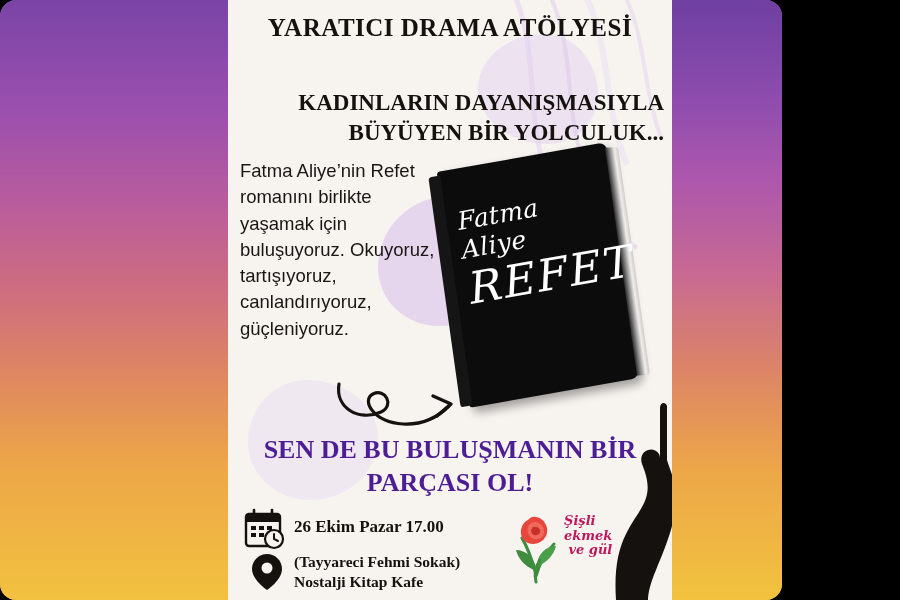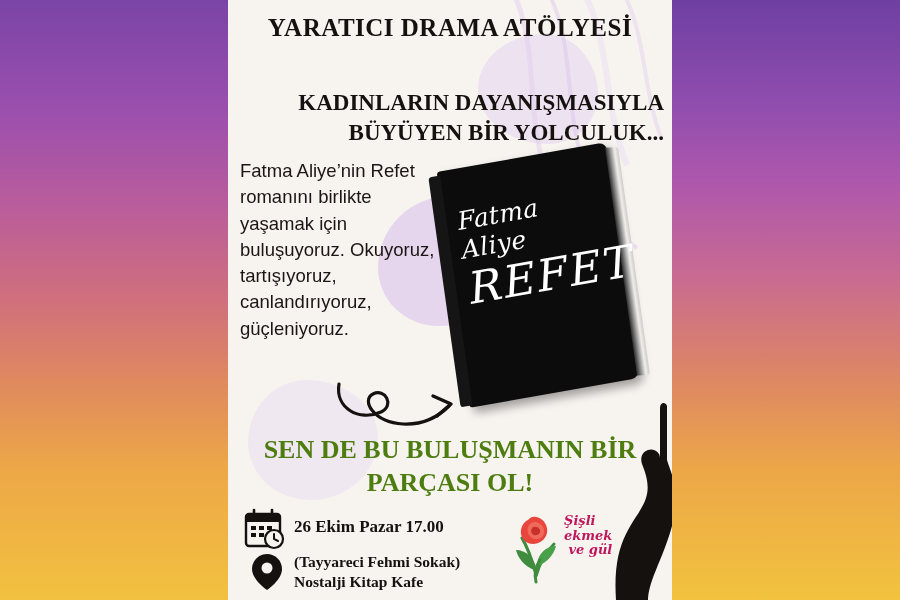--- a/index.html
+++ b/index.html
@@ -9,23 +9,24 @@
   }
   body {
     width: 900px;
     height: 600px;
     overflow: hidden;
     font-family: "Liberation Sans", sans-serif;
   }
 
   .stage {
     position: relative;
-    width: 900px;
+    width: 782px;
     height: 600px;
     overflow: hidden;
+    border-radius: 16px;
   }
 
   
   .bg {
     position: absolute;
     inset: 0;
     background:
       linear-gradient(155deg,
         #6b3fa0 0%,
         #8e4fae 14%,
@@ -208,21 +209,21 @@
   
   .cta {
     position: absolute;
     left: 4px; right: 4px;
     top: 434px;
     text-align: center;
     font-family: "Liberation Serif", serif;
     font-weight: bold;
     font-size: 26px;
     line-height: 1.26;
-    color: #4d7c0f;
+    color: #4c1d95;
   }
 
   
   .detail-date {
     position: absolute;
     left: 66px;
     top: 517px;
     font-family: "Liberation Serif", serif;
     font-weight: bold;
     font-size: 17px;

